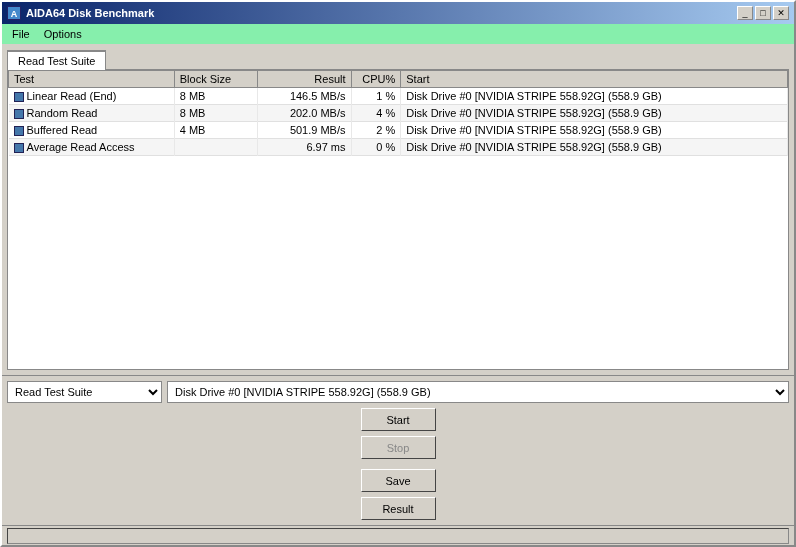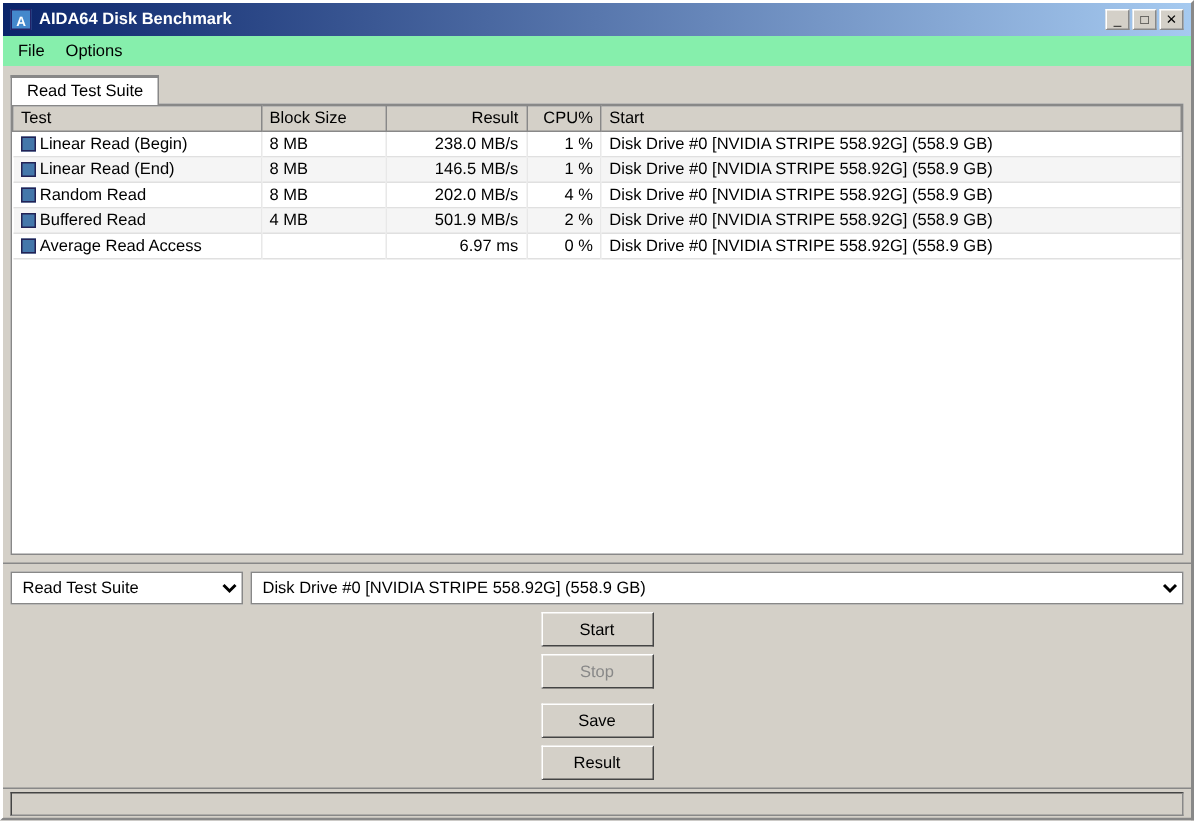--- a/index.html
+++ b/index.html
@@ -292,27 +292,20 @@
         <thead>
           <tr>
             <th class="col-test">Test</th>
             <th class="col-block">Block Size</th>
             <th class="col-result">Result</th>
             <th class="col-cpu">CPU%</th>
             <th class="col-drive">Start</th>
           </tr>
         </thead>
         <tbody id="table-body">
-        <tr>
-              <td class="col-test"><span class="row-icon"></span>Linear Read (Begin)</td>
-              <td class="col-block">8 MB</td>
-              <td class="col-result">238.0 MB/s</td>
-              <td class="col-cpu">1 %</td>
-              <td class="col-drive">Disk Drive #0  [NVIDIA  STRIPE  558.92G]  (558.9 GB)</td>
-            </tr>
             <tr>
               <td class="col-test"><span class="row-icon"></span>Linear Read (End)</td>
               <td class="col-block">8 MB</td>
               <td class="col-result">146.5 MB/s</td>
               <td class="col-cpu">1 %</td>
               <td class="col-drive">Disk Drive #0  [NVIDIA  STRIPE  558.92G]  (558.9 GB)</td>
             </tr>
             <tr>
               <td class="col-test"><span class="row-icon"></span>Random Read</td>
               <td class="col-block">8 MB</td>

